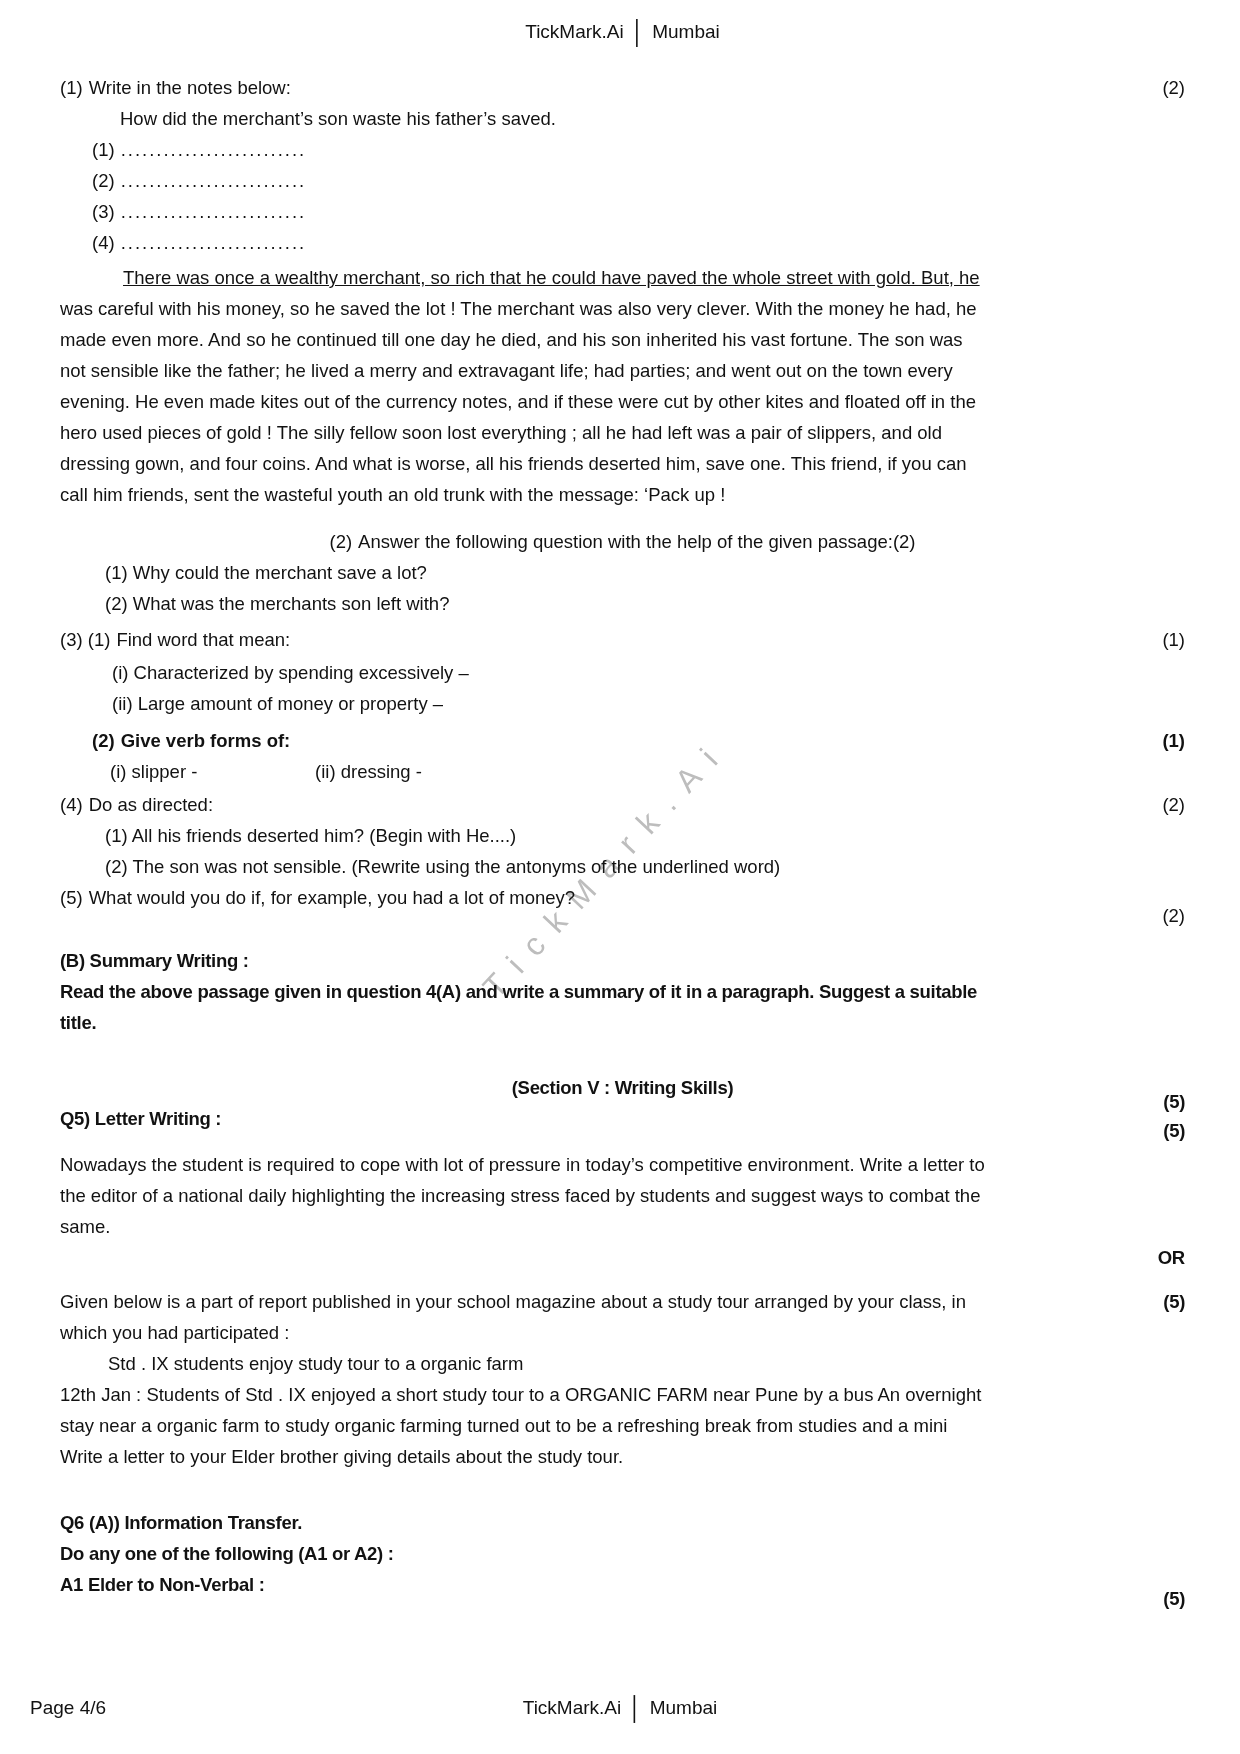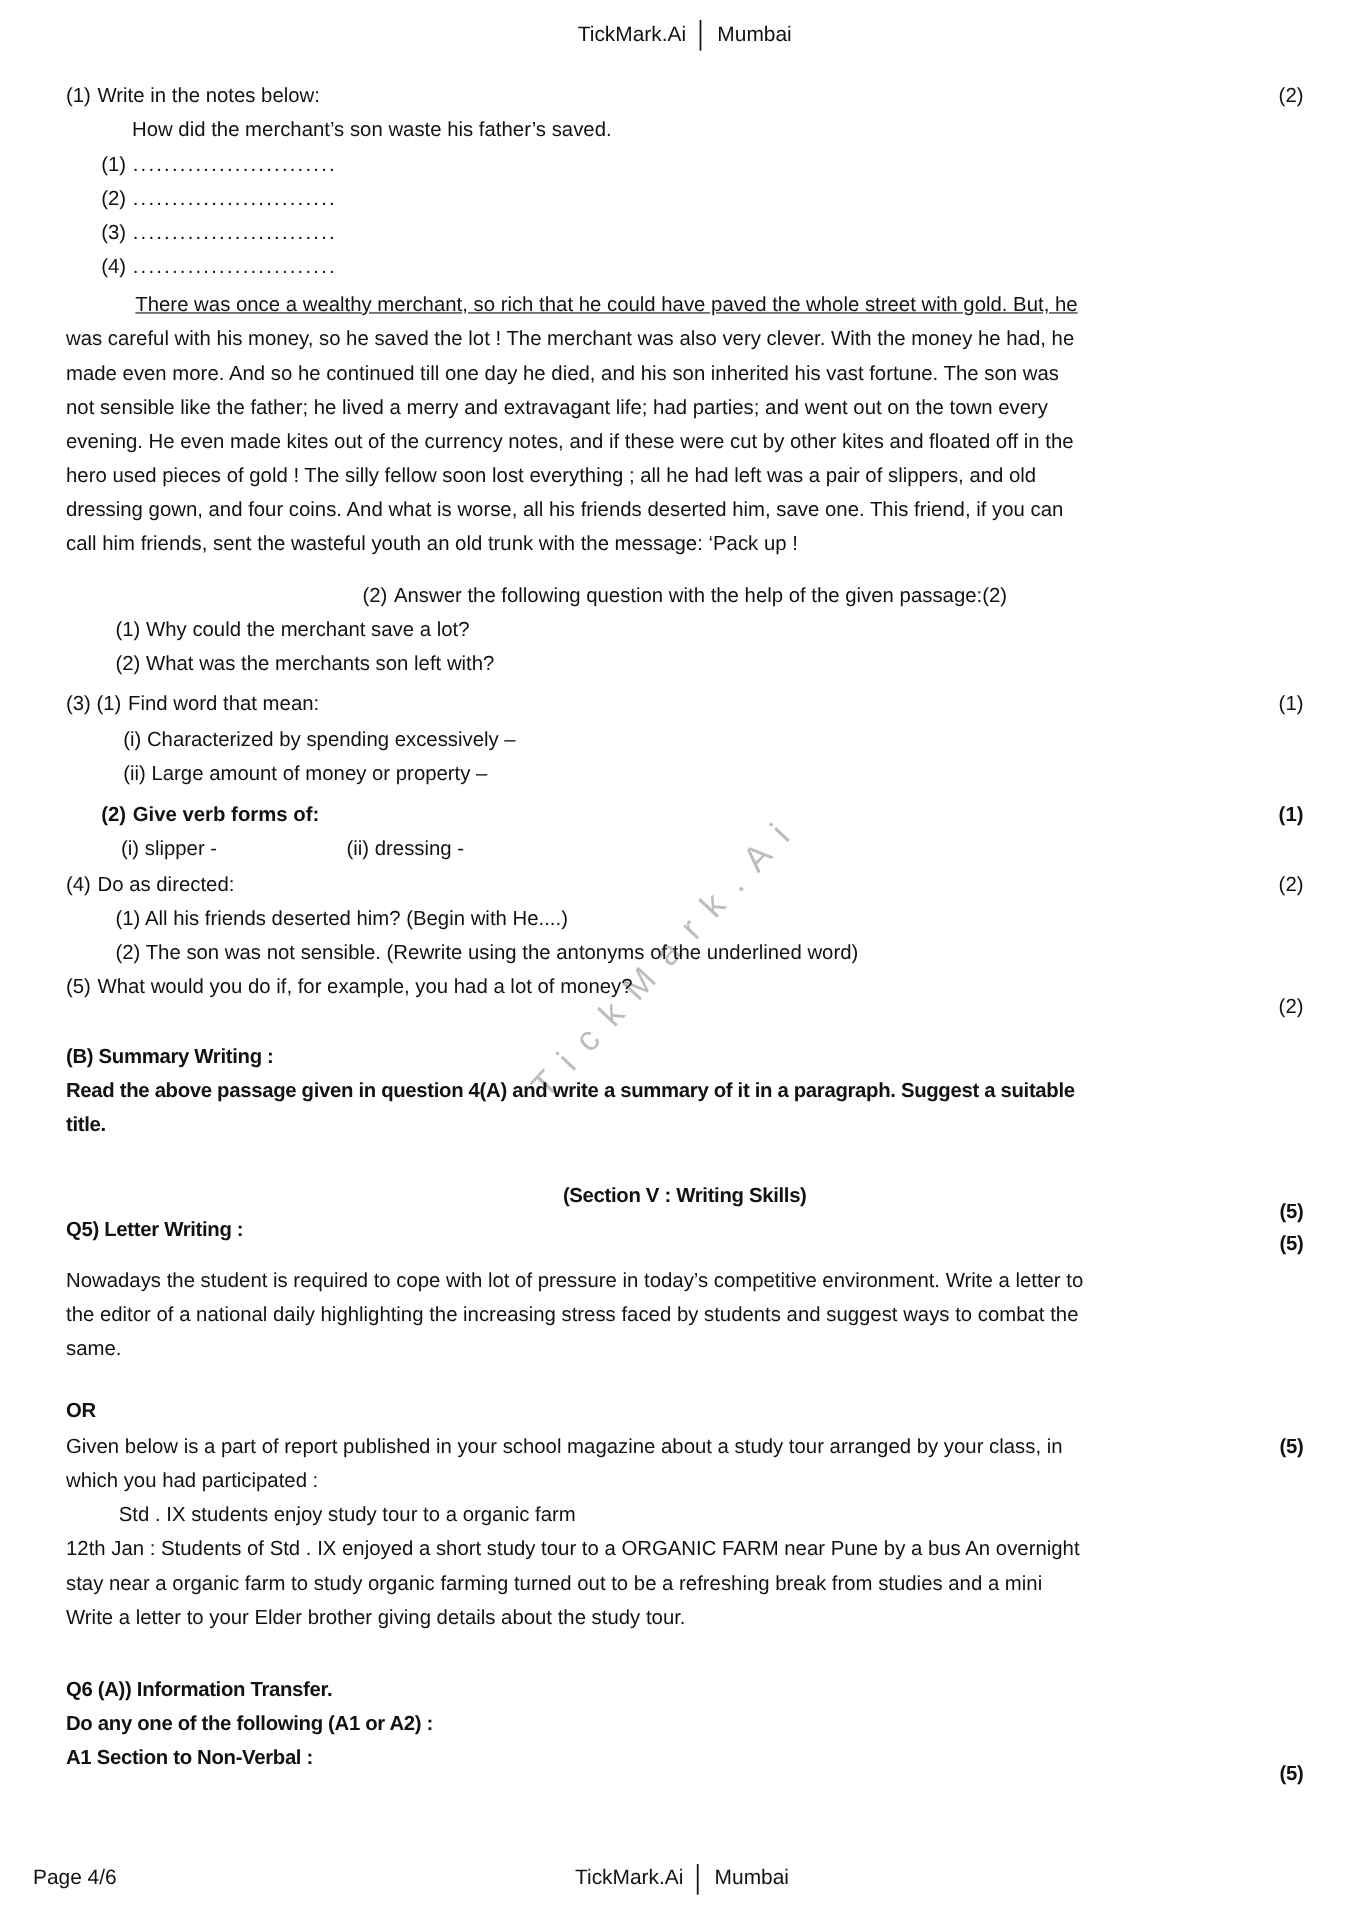--- a/index.html
+++ b/index.html
@@ -42,22 +42,22 @@
   .pair-first{display:inline-block;width:205px;}
   .q4row{margin-top:2px;}
   .q5row .mark{padding-top:18px;}
   .bhead{margin-top:14px;}
   .sectionv{margin-top:34px;}
   .sectionv .center{text-align:center;font-weight:700;letter-spacing:-0.3px;}
   .abs-mark{position:absolute;right:0;font-weight:700;letter-spacing:-0.3px;}
   .sectionv .abs-mark{top:14px;}
   .q5letter .abs-mark{top:12px;}
   .letterpara{margin-top:15px;}
-  .or{text-align:left;font-weight:700;letter-spacing:-0.2px;margin-top:25px;}
-  .givenrow{margin-top:2px;}
+  .or{text-align:right;font-weight:700;letter-spacing:-0.2px;}
+  .givenrow{margin-top:13px;}
   .headline{padding-left:48px;}
   .q6block{margin-top:35px;}
   .a1row .mark{padding-top:14px;}
   .footer{position:absolute;z-index:1;top:1692px;left:0;width:100%;font-size:19px;line-height:31px;}
   .footer-page{position:absolute;left:30px;top:0;}
   .footer-center{text-align:center;}
 </style>
 </head>
 <body>
 
@@ -182,21 +182,21 @@
     <div>
       <div class="ln">12th Jan : Students of Std . IX enjoyed a short study tour to a ORGANIC FARM near Pune by a bus An overnight</div>
       <div class="ln">stay near a organic farm to study organic farming turned out to be a refreshing break from studies and a mini</div>
     </div>
     <div class="ln">Write a letter to your Elder brother giving details about the study tour.</div>
 
     <div class="q6block">
       <div class="b ln">Q6 (A)) Information Transfer.</div>
       <div class="b ln">Do any one of the following (A1 or A2) :</div>
       <div class="row a1row">
-        <div class="b ln">A1 Section to Non-Verbal :</div>
+        <div class="b ln">A1 Elder to Non-Verbal :</div>
         <div class="mark b">(5)</div>
       </div>
     </div>
 
   </div>
 
   <div class="footer">
     <span class="footer-page">Page 4/6</span>
     <div class="footer-center">
       <span>TickMark.Ai</span><span class="sep">│</span><span>Mumbai</span>

